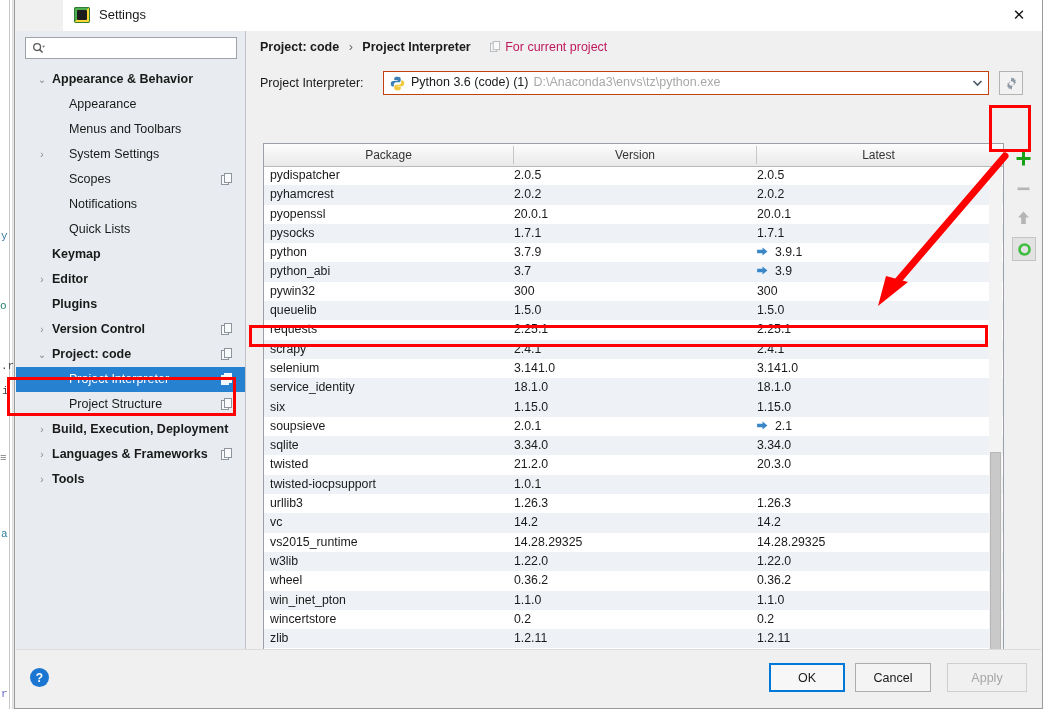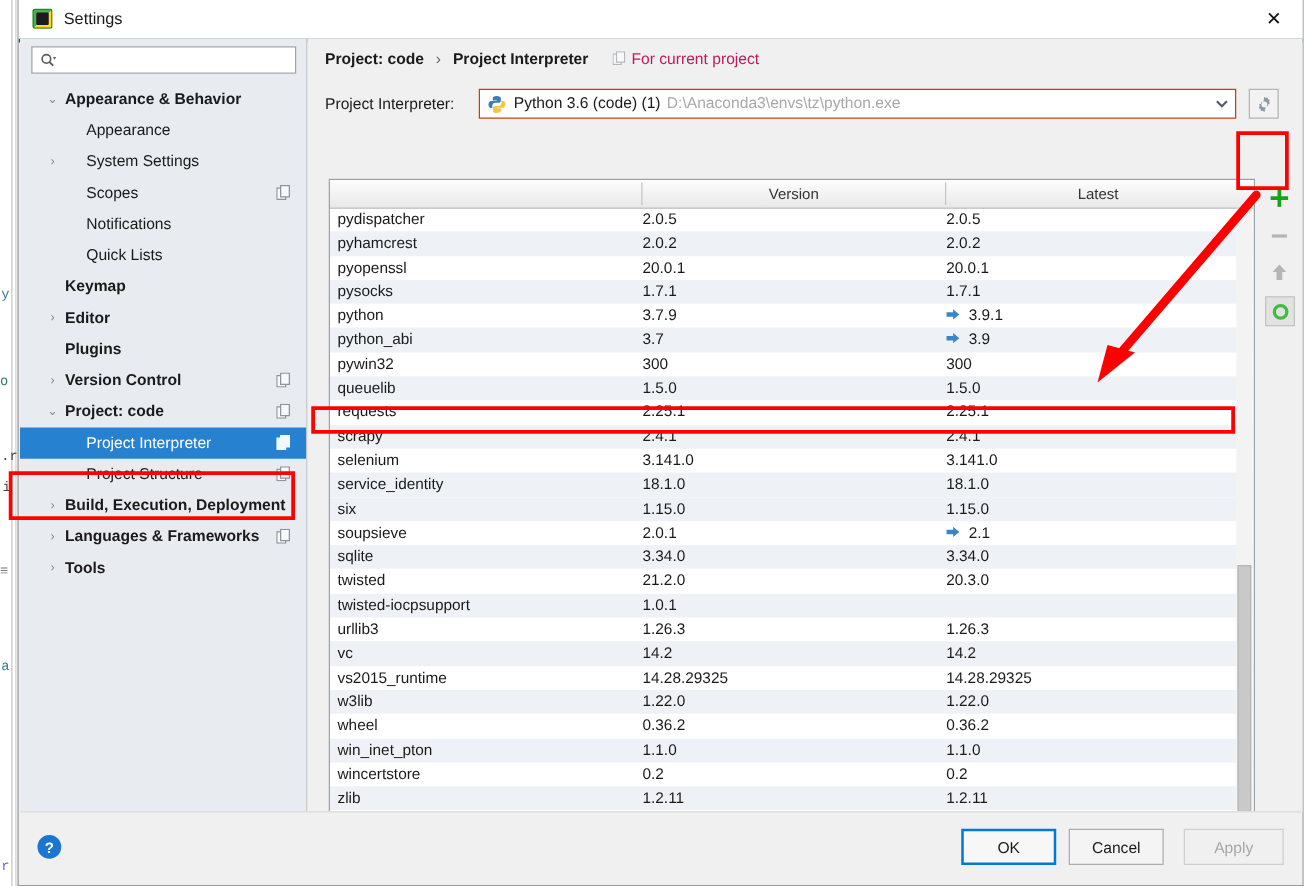--- a/index.html
+++ b/index.html
@@ -15,21 +15,21 @@
   #bg-strip{position:absolute;left:0;top:0;width:15px;height:709px;background:#ffffff;overflow:hidden;}
   #bg-strip .bgline{position:absolute;left:0;font-family:"Liberation Mono",monospace;font-size:11px;white-space:nowrap;}
   #bg-gutter{position:absolute;left:9px;top:0;width:1px;height:709px;background:#c8c8c8;}
   #bg-gutter2{position:absolute;left:12px;top:0;width:2px;height:709px;background:linear-gradient(to right,#d8d8d8,#efefef);}
 
   
   #dialog{position:absolute;left:14px;top:0;width:1029px;height:709px;background:#f0f0f0;
           border:1px solid #9a9a9a;border-top:none;box-sizing:border-box;}
 
   
-  #titlebar{height:31px;background:#ffffff;position:relative;border-bottom:3px solid #0c4a6e;}
+  #titlebar{height:31px;background:#ffffff;position:relative;border-bottom:3px solid #0c4a6e;margin-left:48px;}
   #title-icon{position:absolute;left:11px;top:7px;width:16px;height:16px;border-radius:2px;
               background:linear-gradient(135deg,#4caf50 0 50%,#fdd835 50% 100%);
               box-shadow:inset 0 0 0 1px #2e7d32;}
   #title-icon:after{content:"";position:absolute;left:3px;top:3px;width:10px;height:10px;
               background:#1c1c1c;border-radius:1px;}
   #title-text{position:absolute;left:36px;top:7px;font-size:13px;color:#1a1a1a;}
   #btn-close{position:absolute;right:0;top:0;width:46px;height:30px;display:flex;align-items:center;justify-content:center;
              font-size:15px;color:#111;cursor:pointer;}
 
   
@@ -142,20 +142,23 @@
 
       <div id="tree">
           <div class="tnode lvl0">
             <span class="arrow">⌄</span>
             <span class="lbl">Appearance &amp; Behavior</span>
           </div>
           <div class="tnode lvl1">
             <span class="lbl">Appearance</span>
           </div>
           <div class="tnode lvl1">
+            <span class="lbl">Menus and Toolbars</span>
+          </div>
+          <div class="tnode lvl1">
             <span class="arrow">›</span>
             <span class="lbl">System Settings</span>
           </div>
           <div class="tnode lvl1">
             <span class="lbl">Scopes</span>
             <svg class="copyic" viewBox="0 0 12 12">
               <rect x="0.5" y="2.5" width="7" height="9" fill="#fff" stroke="#6f7780"></rect>
               <rect x="3.5" y="0.5" width="7" height="9" fill="#fff" stroke="#6f7780"></rect>
             </svg>
           </div>
@@ -258,20 +261,21 @@
           <svg width="15" height="15" viewBox="0 0 16 16">
             <path d="M8 1.2l1 1.3 1.6-.5.5 1.6 1.6.6-.8 1.5.9 1.4-1.5.8-.3 1.7-1.7-.2L8 14.8l-1.3-1.4-1.7.2-.3-1.7-1.5-.8.9-1.4-.8-1.5 1.6-.6.5-1.6 1.6.5z" fill="#8d9aa6"></path>
             <circle cx="8" cy="8" r="2.5" fill="#f2f2f2"></circle>
           </svg>
         </div>
       </div>
     </div>
 
     <div id="table-wrap">
       <div id="thead">
+        <div class="th" id="th0" style="left:0;width:249px;">Package</div>
         <div class="div" style="left:249px;"></div>
         <div class="th" id="th1" style="left:250px;width:242px;">Version</div>
         <div class="div" style="left:492px;"></div>
         <div class="th" id="th2" style="left:493px;width:243px;">Latest</div>
       </div>
       <div id="tbody">
           <div class="trow">
             <span class="c0">pydispatcher</span>
             <span class="c1">2.0.5</span>
             <span class="c2"><span>2.0.5</span></span>

